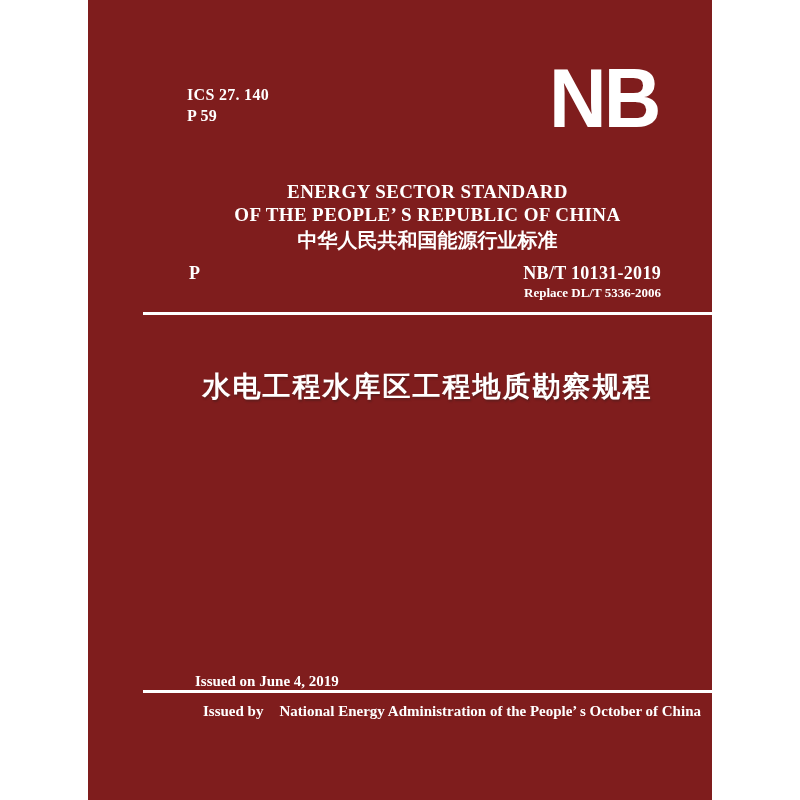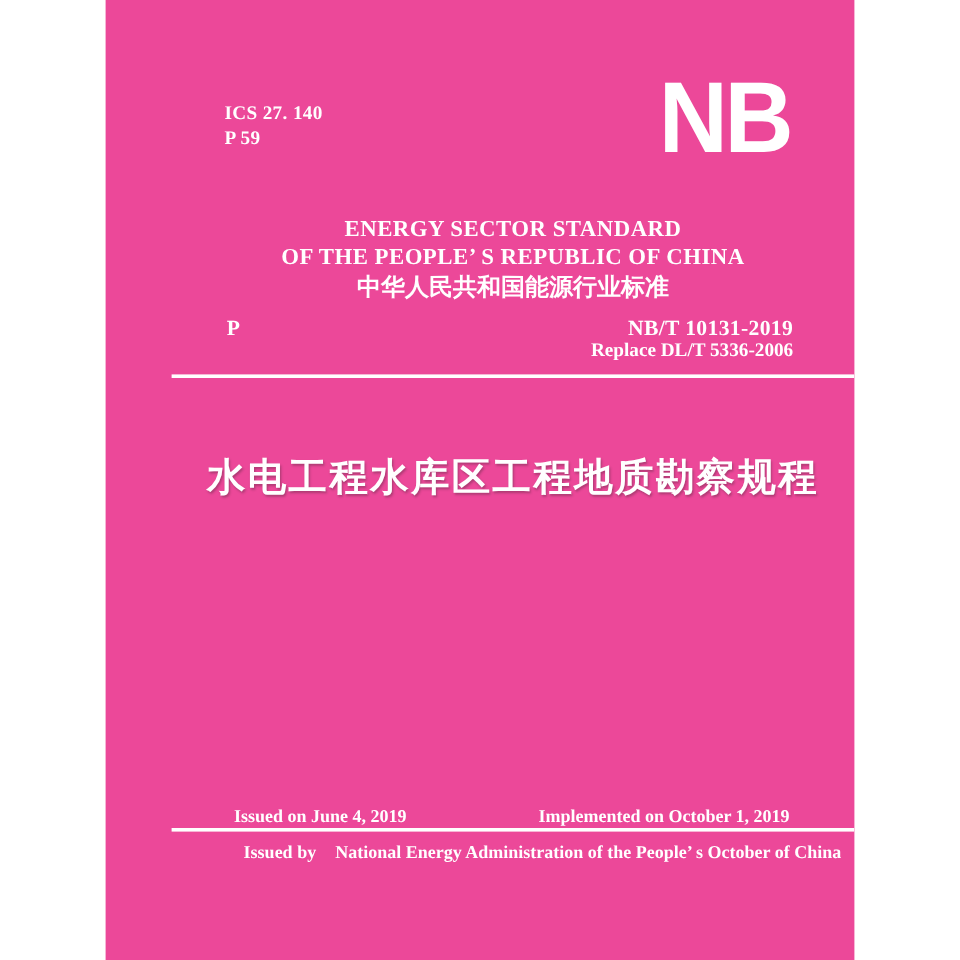--- a/index.html
+++ b/index.html
@@ -32,49 +32,49 @@
   }
   .code-row {
     position:absolute; left:55px; top:263px; width:569px; box-sizing:border-box;
     padding:0 51px 0 46px; display:flex; justify-content:space-between; align-items:flex-start;
     font-weight:bold;
   }
   .doc-class { font-size:18px; line-height:20px; }
   .std-number { font-size:18px; line-height:20px; letter-spacing:0.3px;margin-left:16px; }
   .replace-row {
     position:absolute; left:55px; top:285px; width:569px; box-sizing:border-box;
-    padding-right:51px; text-align:right; font-size:16px; font-weight:bold; line-height:16px;
+    padding-right:51px; text-align:right; font-size:13px; font-weight:bold; line-height:16px;
   }
   .rule { position:absolute; left:55px; width:569px; height:3px; background:#ffffff; }
   .rule-top { top:312px; }
   .rule-bottom { top:690px; }
   .title-block {
     position:absolute; left:55px; top:359px; width:569px; text-align:center;
     text-shadow:1px 2px 2px rgba(30,30,30,0.30);
   }
   .title-en { font-size:22px; font-weight:bold; line-height:30px; }
   .title-zh {
-    font-size:32px; font-weight:bold; line-height:38px; margin-top:19px; letter-spacing:2px;
+    font-size:28px; font-weight:bold; line-height:38px; margin-top:9px; letter-spacing:2px;
     font-family:"Liberation Sans","DejaVu Sans",sans-serif;
   }
   .issue-row {
     position:absolute; left:55px; top:673px; width:569px; box-sizing:border-box;
     padding:0 54px 0 52px; display:flex; justify-content:space-between;
     font-size:15px; font-weight:bold; line-height:17px;text-align:right;
   }
   .issuedby-row {
     position:absolute; left:55px; top:702px; width:569px; box-sizing:border-box;
     padding-left:60px; font-size:15px; font-weight:bold; line-height:18px; white-space:nowrap;
   }
   .issuedby-label { margin-right:16px; }
 </style>
 </head>
 <body>
 
-<div class="cover" style="background: #ec4899; color: rgb(255, 255, 255);">
+<div class="cover" style="background: #7f1d1d; color: rgb(255, 255, 255);">
 
   <div class="ics">
     <div>ICS 27. 140</div>
     <div>P 59</div>
   </div>
 
   <div class="nb-logo">NB</div>
 
   <div class="header-block">
     <div class="header-en">ENERGY SECTOR STANDARD</div>
@@ -90,21 +90,20 @@
   <div class="replace-row">Replace DL/T 5336-2006</div>
 
   <div class="rule rule-top"></div>
 
   <div class="title-block">
     <div class="title-zh">水电工程水库区工程地质勘察规程</div>
   </div>
 
   <div class="issue-row">
     <span>Issued on June 4, 2019</span>
-    <span>Implemented on October 1, 2019</span>
   </div>
 
   <div class="rule rule-bottom"></div>
 
   <div class="issuedby-row">
     <span class="issuedby-label">Issued by</span><span>National Energy Administration of the People’ s October of China</span>
   </div>
 
 </div>
 

